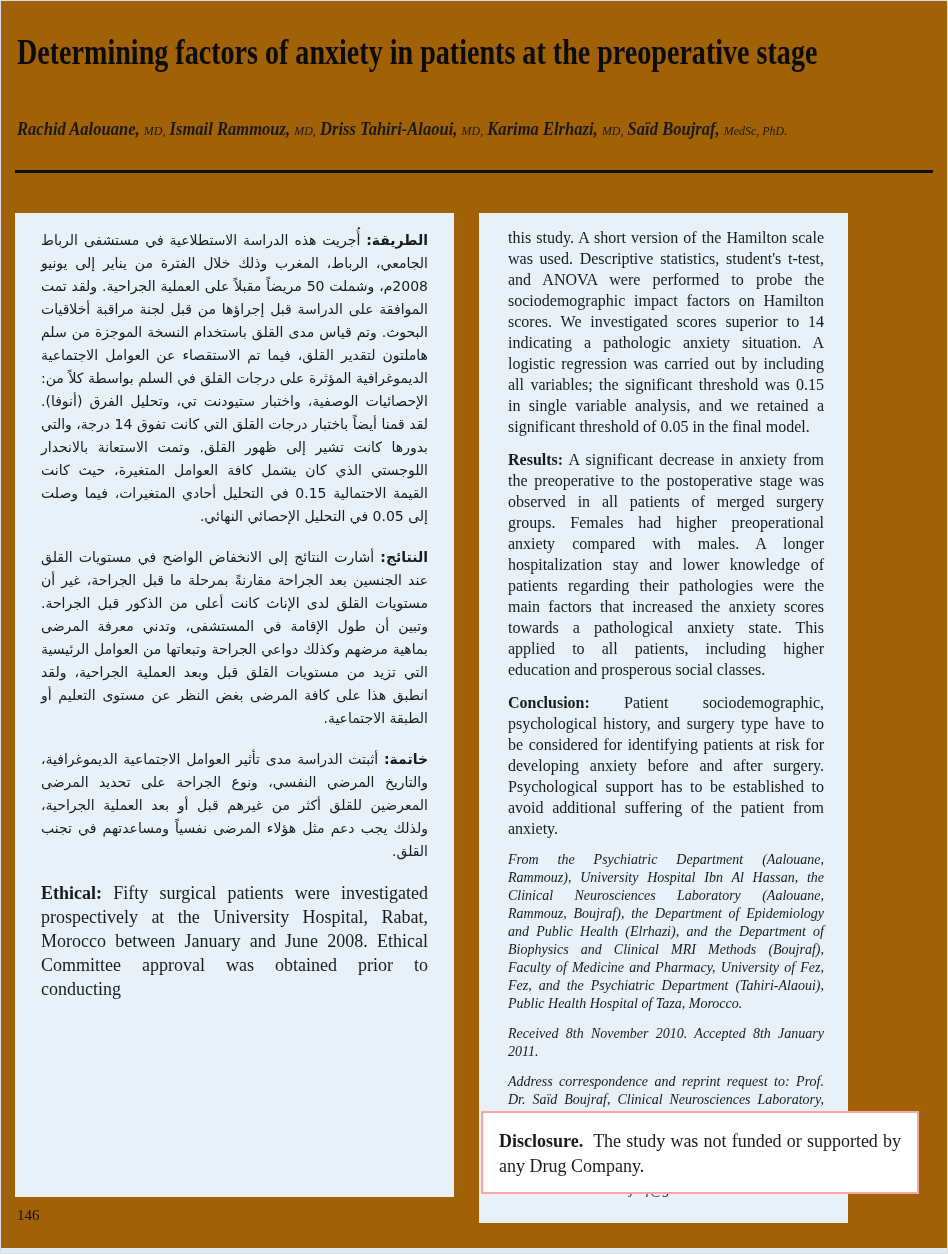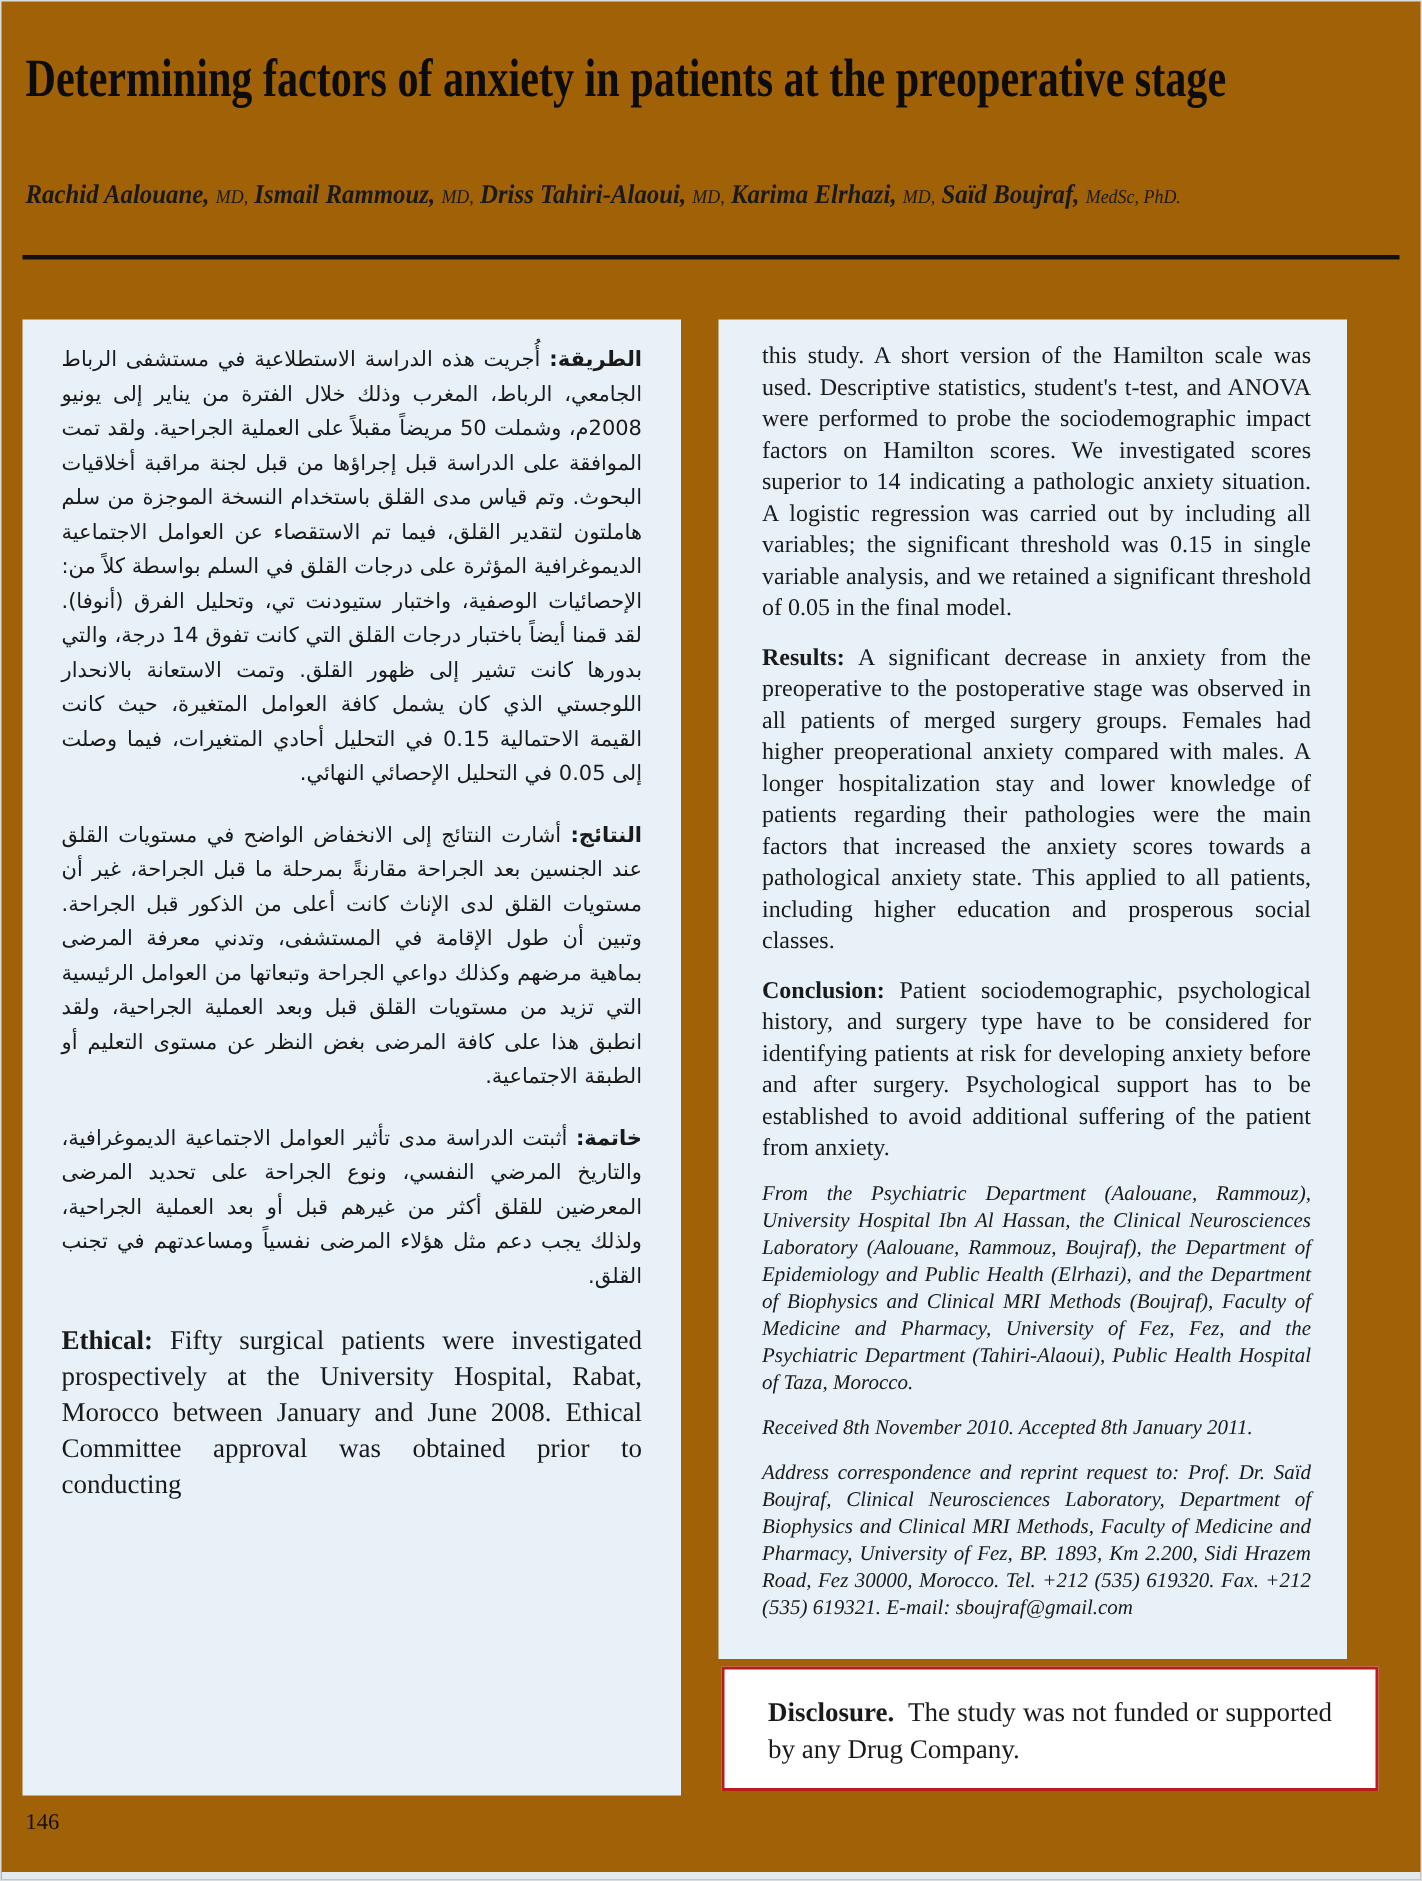--- a/index.html
+++ b/index.html
@@ -48,43 +48,43 @@
     font-size:14px;line-height:23px;
     margin:0 0 18px 0;
   }
   .ar .lbl{font-weight:bold;}
   .en-abs{
     text-align:justify;font-size:18px;line-height:24px;
     margin:0 0 14px 0;
   }
   .en-abs .lbl{font-weight:bold;}
   .right-col{
-    position:absolute;left:478px;top:212px;width:419px;min-height:877px;
+    position:absolute;left:478px;top:212px;width:369px;min-height:877px;
     background:#e8f1f8;
     box-sizing:border-box;
     padding:14px 24px 12px 29px;
   }
   .right-col p{margin:0 0 12px 0;}
   .body-par{
     text-align:justify;font-size:16px;line-height:21px;
   }
   .body-par .lbl{font-weight:bold;}
   .citation{
     text-align:right;font-weight:bold;font-style:italic;
     font-size:19px;line-height:24px;margin:8px 0 14px 0 !important;
   }
   .small-italic{
     font-style:italic;text-align:justify;
     font-size:14px;line-height:18px;
   }
   .disclosure-box{
     position:absolute;left:480px;top:1110px;width:438px;height:83px;
     box-sizing:border-box;
-    background:#ffffff;border:2px solid #b91c1c;
-    padding:16px 29px;
+    background:#ffffff;border:2px solid #fca5a5;
+    padding:16px 16px;
   }
   .disclosure-text{
     font-size:18px;line-height:25px;text-align:justify;margin:0;
   }
   .disclosure-text .lbl{font-weight:bold;}
   .page-number{
     position:absolute;left:16px;top:1206px;
     font-size:15px;color:#111;
   }
   .bottom-strip{

